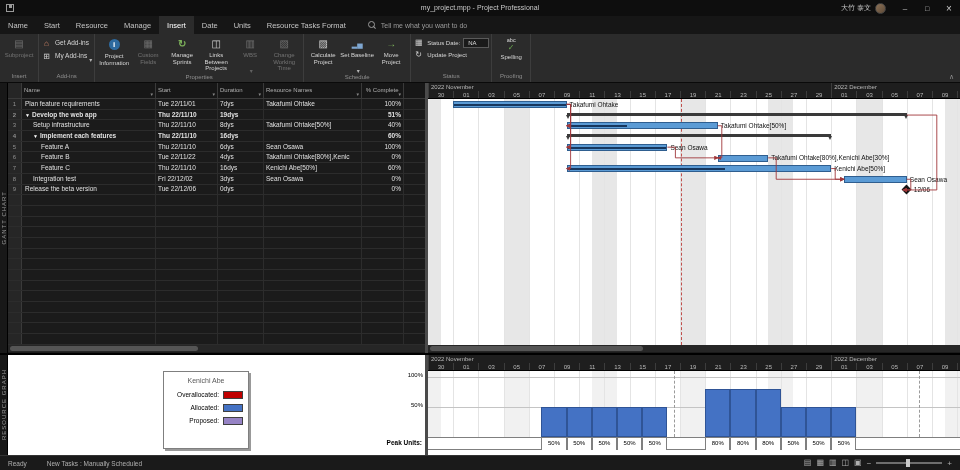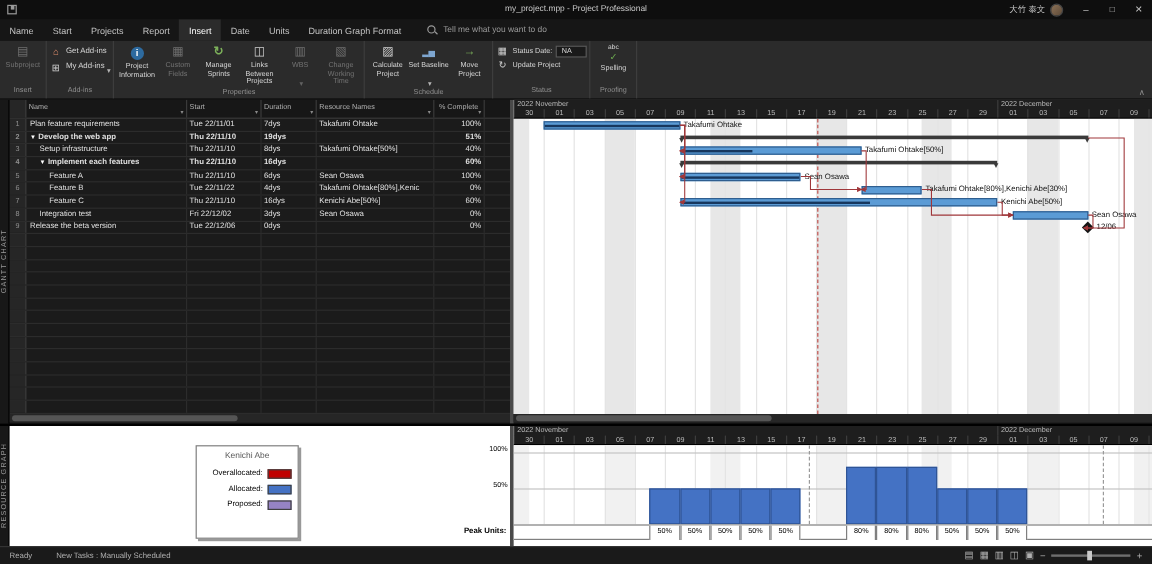--- a/index.html
+++ b/index.html
@@ -176,26 +176,26 @@
       <span class="wbtn min-button"></span>
       <span class="wbtn max-button"></span>
       <span class="wbtn close-button"></span>
     </div>
   </div>
 
   <div class="tabrow">
     <div id="tabs" style="display:flex;">
         <div class="tab">Name</div>
         <div class="tab">Start</div>
-        <div class="tab">Projects</div>
-        <div class="tab">Report</div>
+        <div class="tab">Resource</div>
+        <div class="tab">Manage</div>
         <div class="tab active">Insert</div>
         <div class="tab">Date</div>
         <div class="tab">Units</div>
-        <div class="tab">Duration Graph Format</div>
+        <div class="tab">Resource Tasks Format</div>
       </div>
     <div class="searchbox">
       <span class="search-icon"></span>
       <span>Tell me what you want to do</span>
     </div>
   </div>
 
   <div class="ribbon">
     <div id="ribbonGroups" style="display:flex;">
         <div class="rgroup">

